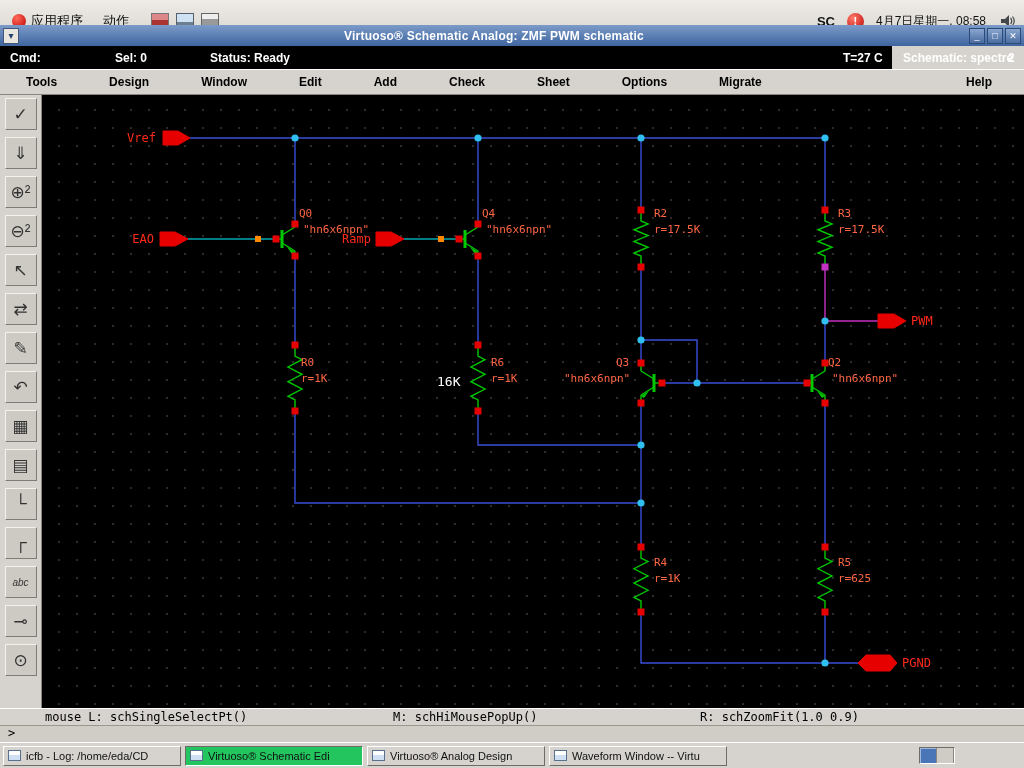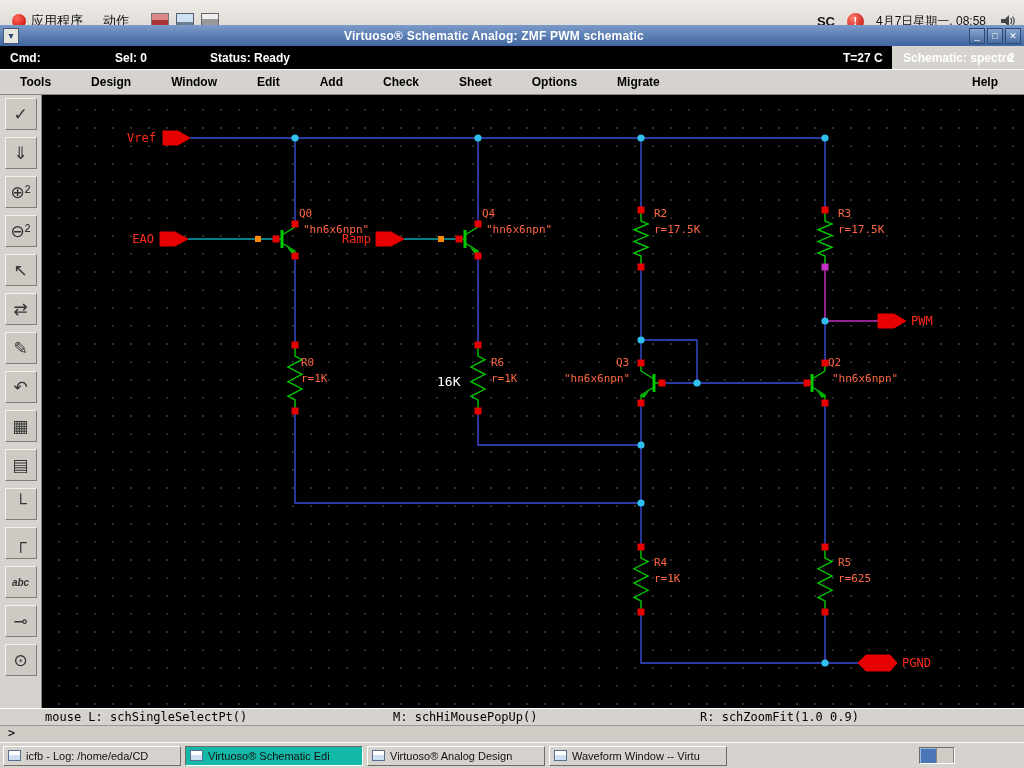--- a/index.html
+++ b/index.html
@@ -29,41 +29,41 @@
   .tb-btn{width:16px;height:16px;background:linear-gradient(#8aa6cf,#4a6ca0);border:1px solid #2c4a77;color:#fff;font-size:9px;display:flex;align-items:center;justify-content:center;}
 
   
   .cmdbar{position:absolute;top:46px;left:0;width:892px;height:23px;background:#000;}
   .cmdbar span{position:absolute;top:50%;transform:translateY(-50%);color:#fff;font-size:12px;font-weight:bold;white-space:nowrap;}
   .cmd-label{left:10px;}  .cmd-sel{left:115px;}  .cmd-status{left:210px;}
   .cmd-temp{left:843px;}  .cmd-sim{left:903px;}  .cmd-count{left:1008px;}
 
   
   .menubar{position:absolute;top:69px;left:0;width:1024px;height:26px;background:#d6d3ce;border-top:1px solid #fff;border-bottom:1px solid #8a8782;display:flex;align-items:center;font-size:12px;font-weight:bold;color:#000;}
-  .menu-item{padding:5px 20px;cursor:default;}
+  .menu-item{padding:5px 26px;cursor:default;}
   .menu-help{margin-left:auto;margin-right:6px;}
 
   
   .main{position:absolute;top:95px;left:0;width:1024px;height:613px;display:flex;}
   .left-toolbar{width:42px;height:613px;background:#d6d3ce;border-right:1px solid #8a8782;display:flex;flex-direction:column;align-items:center;padding-top:3px;gap:7px;overflow:hidden;}
   .tool-icon{width:32px;height:32px;flex:0 0 32px;background:#cdcac4;border:1px solid;border-color:#f4f1ea #7f7c77 #7f7c77 #f4f1ea;color:#333;font-size:17px;display:flex;align-items:center;justify-content:center;cursor:default;}
-  .tool-icon.small-glyph{font-size:10px;font-weight:bold;font-style:italic;}
+  .tool-icon.small-glyph{font-size:10px;font-weight:normal;font-style:italic;}
   .canvas{position:relative;width:982px;height:613px;background-color:#000;background-image:radial-gradient(#2d2d2d 1px,transparent 1.4px);background-size:18px 18px;background-position:8px 6px;}
   .canvas svg{position:absolute;left:0;top:0;}
 
   
   .mousebar{position:absolute;top:708px;left:0;width:1024px;height:17px;background:#d6d3ce;border-top:1px solid #fff;font-family:"DejaVu Sans Mono",monospace;font-size:12px;color:#000;}
   .mousebar span{position:absolute;top:1px;white-space:nowrap;}
   .mb-left{left:45px;} .mb-mid{left:393px;} .mb-right{left:700px;}
   .promptbar{position:absolute;top:725px;left:0;width:1024px;height:17px;background:#d0cdc7;border-top:1px solid #9a978f;font-family:"DejaVu Sans Mono",monospace;font-size:12px;color:#000;padding-left:8px;}
 
   
   .taskbar{position:absolute;top:742px;left:0;width:1024px;height:26px;background:#d6d3ce;border-top:1px solid #fff;display:flex;align-items:center;gap:4px;padding:0 3px;}
   .task-btn{flex:0 0 178px;height:20px;background:#d6d3ce;border:1px solid;border-color:#fff #6f6c67 #6f6c67 #fff;display:flex;align-items:center;gap:5px;padding:0 4px;font-size:11px;color:#111;overflow:hidden;white-space:nowrap;cursor:default;}
-  .task-btn.active{background:#14b8a6;border-color:#6f6c67 #fff #fff #6f6c67;}
+  .task-btn.active{background:#22c55e;border-color:#6f6c67 #fff #fff #6f6c67;}
   .task-ico{flex:0 0 13px;width:13px;height:11px;background:linear-gradient(#fff 0 45%,#cfe0f5 45%);border:1px solid #57718f;}
   .task-label{overflow:hidden;text-overflow:clip;}
   .ws-switcher{margin-left:auto;margin-right:66px;display:flex;border:1px solid;border-color:#6f6c67 #fff #fff #6f6c67;}
   .ws{width:17px;height:15px;background:#cfccc6;border-right:1px solid #8a8782;}
   .ws.active{background:#4a76b8;box-shadow:inset 1px 1px 0 #9db8dd;}
 </style>
 </head>
 <body>
 
 <div class="panel">

